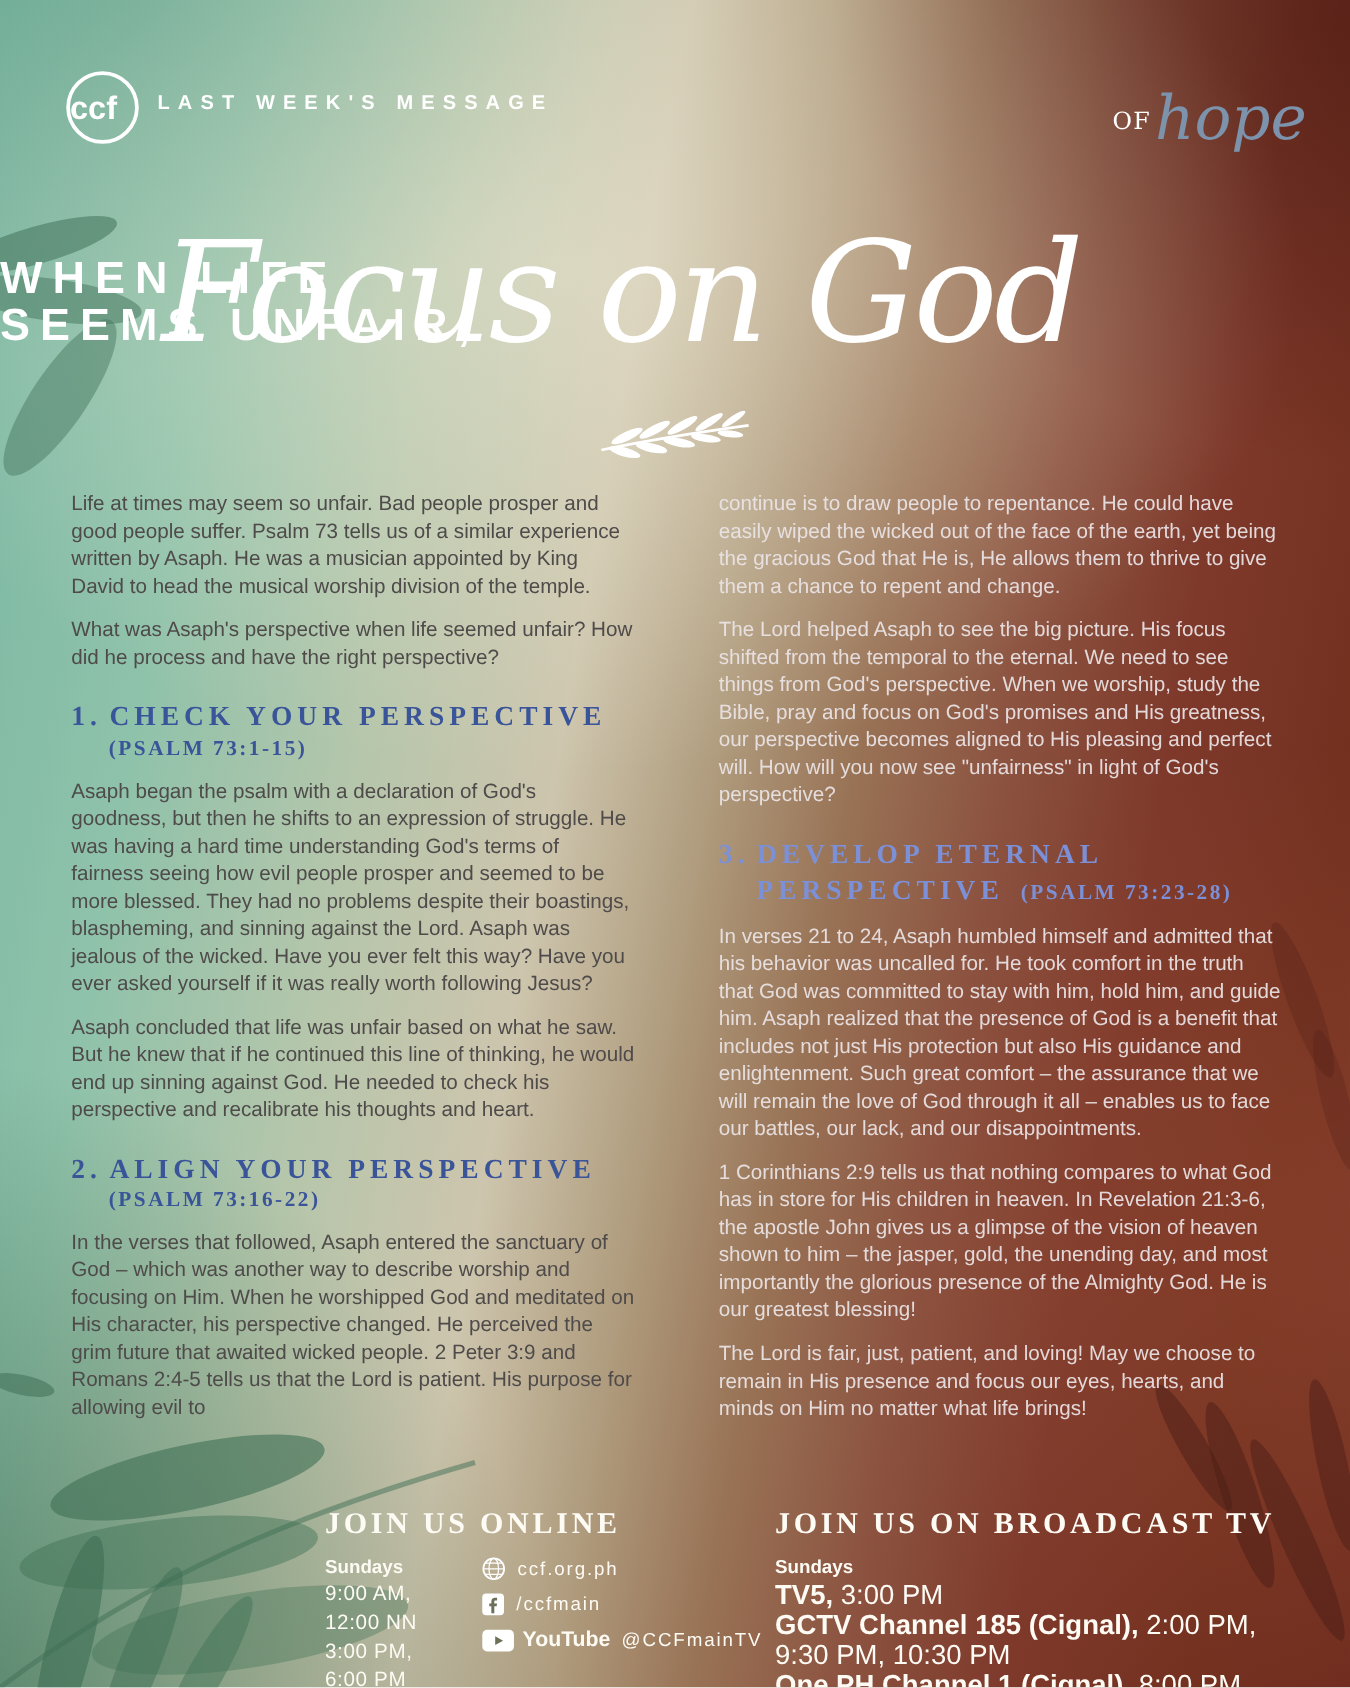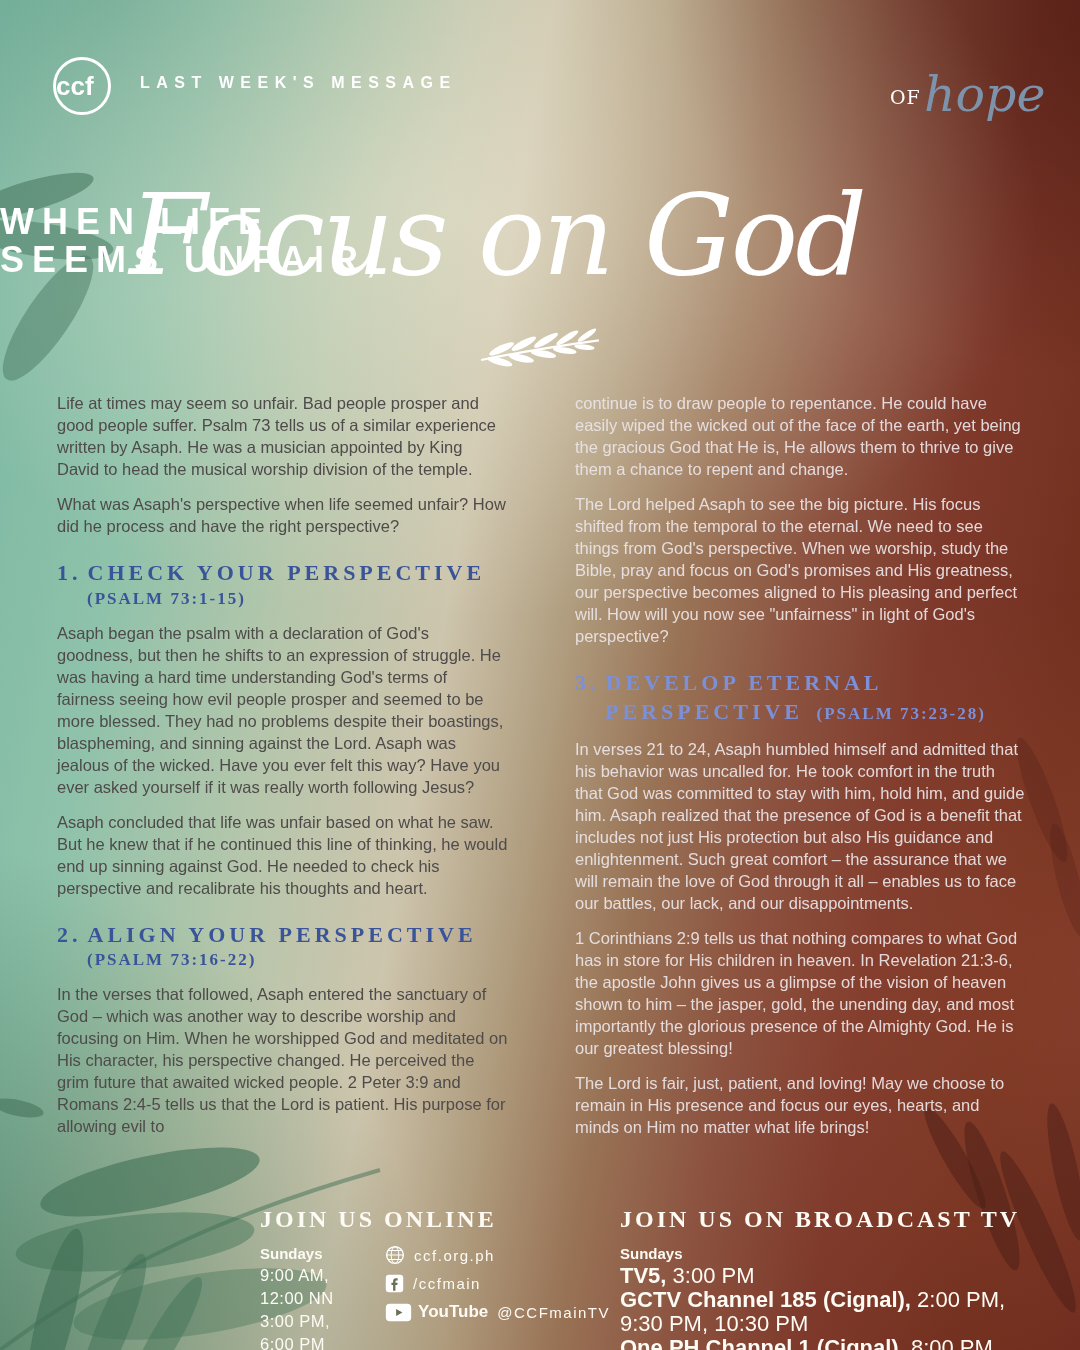--- a/index.html
+++ b/index.html
@@ -14,21 +14,21 @@
       radial-gradient(660px 580px at 105% 74%, rgba(165,88,60,.40), rgba(165,88,60,0) 70%),
       linear-gradient(100deg,#7ab7a3 0%,#8fc2aa 16%,#b5c6ab 30%,#cdc5ad 42%,#b19e80 51%,#997356 60%,#8c5340 69%,#7e392b 79%,#73301f 90%,#6e2b1e 100%);
   }
   .decor{position:absolute;inset:0;z-index:0;pointer-events:none;}
   .layer{position:absolute;z-index:1;}
 
   
   .ccf-logo{top:57px;left:53px;width:52px;height:52px;border:3px solid #fff;border-radius:50%;
     display:flex;align-items:center;color:#fff;font-weight:bold;
     font-size:26px;letter-spacing:0;line-height:1;font-family:"Liberation Sans",sans-serif;}
-  .hdr-label{top:74px;left:140px;color:#fff;font-weight:bold;font-size:16px;letter-spacing:6.5px;}
+  .hdr-label{top:74px;left:126px;color:#fff;font-weight:bold;font-size:16px;letter-spacing:6.5px;}
   .soh{top:44px;left:828px;width:210px;height:100px;}
   .soh span{position:absolute;font-family:"DejaVu Serif",serif;}
   .soh-songs{top:2px;left:14px;font-style:italic;font-size:42px;color:#d5males;}
   .soh-songs{color:#d78f6b;}
   .soh-of{top:42px;left:62px;font-size:19px;color:#fff;letter-spacing:1px;text-align:right;}
   .soh-hope{top:22px;left:96px;font-style:italic;font-size:49px;color:#7d93ab;}
 
   
   .kicker{left:0;width:1060px;text-align:left;font-family:Liberation Sans, sans-serif;font-weight:bold;
     -webkit-background-clip:text;background-clip:text;color:transparent;margin-top:41px;}

